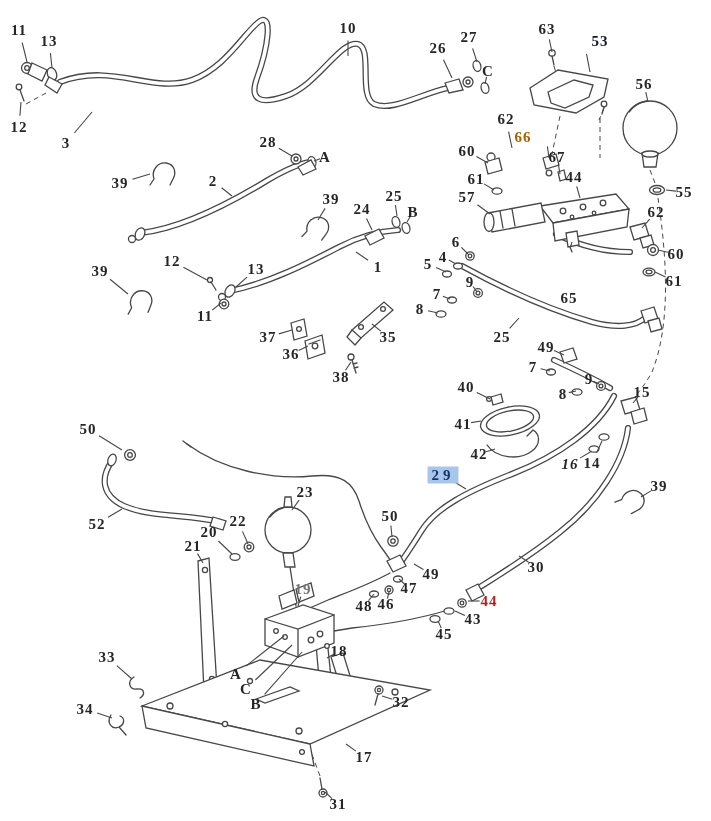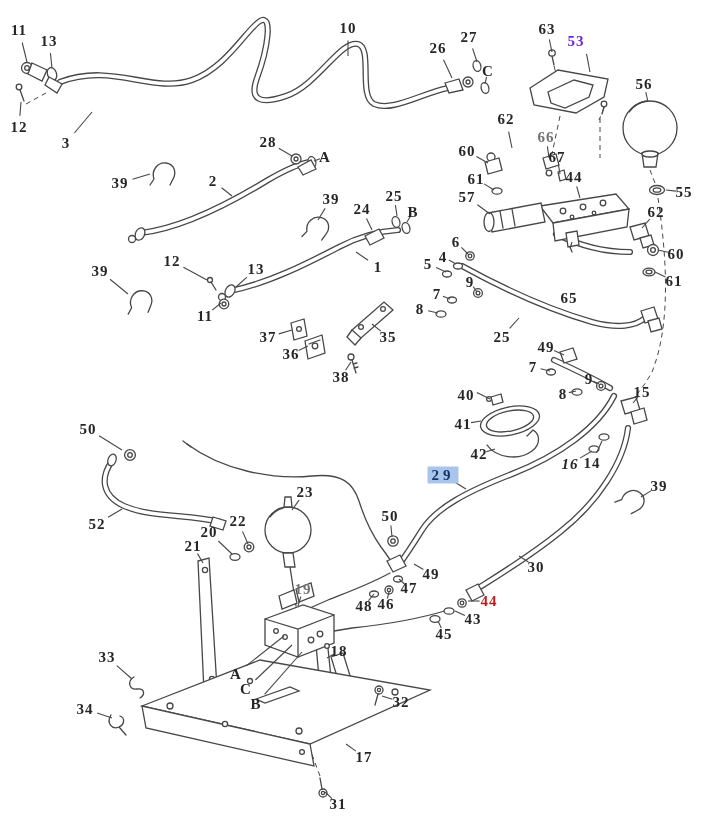--- a/index.html
+++ b/index.html
@@ -394,24 +394,24 @@
       <span class="lbl" style="left: 172px; top: 261px; color: rgb(38, 38, 38);">12</span>
       <span class="lbl" style="left: 100px; top: 271px; color: rgb(38, 38, 38);">39</span>
       <span class="lbl" style="left: 256px; top: 269px; color: rgb(38, 38, 38);">13</span>
       <span class="lbl" style="left: 378px; top: 267px; color: rgb(38, 38, 38);">1</span>
       <span class="lbl" style="left: 205px; top: 316px; color: rgb(38, 38, 38);">11</span>
       <span class="lbl" style="left: 268px; top: 337px; color: rgb(38, 38, 38);">37</span>
       <span class="lbl" style="left: 291px; top: 354px; color: rgb(38, 38, 38);">36</span>
       <span class="lbl" style="left: 388px; top: 337px; color: rgb(38, 38, 38);">35</span>
       <span class="lbl" style="left: 341px; top: 377px; color: rgb(38, 38, 38);">38</span>
       <span class="lbl" style="left: 547px; top: 29px; color: rgb(38, 38, 38);">63</span>
-      <span class="lbl" style="left: 576px; top: 41px; color: #6d28d9;">53</span>
+      <span class="lbl" style="left: 600px; top: 41px; color: #0f172a;">53</span>
       <span class="lbl" style="left: 644px; top: 84px; color: rgb(38, 38, 38);">56</span>
       <span class="lbl" style="left: 506px; top: 119px; color: rgb(38, 38, 38);">62</span>
-      <span class="lbl" style="left: 546px; top: 137px; color: #737373;">66</span>
+      <span class="lbl" style="left: 523px; top: 137px; color: #a16207;">66</span>
       <span class="lbl" style="left: 467px; top: 151px; color: rgb(38, 38, 38);">60</span>
       <span class="lbl" style="left: 557px; top: 157px; color: rgb(38, 38, 38);">67</span>
       <span class="lbl" style="left: 476px; top: 179px; color: rgb(38, 38, 38);">61</span>
       <span class="lbl" style="left: 467px; top: 197px; color: rgb(38, 38, 38);">57</span>
       <span class="lbl" style="left: 574px; top: 177px; color: rgb(38, 38, 38);">44</span>
       <span class="lbl" style="left: 684px; top: 192px; color: rgb(38, 38, 38);">55</span>
       <span class="lbl" style="left: 656px; top: 212px; color: rgb(38, 38, 38);">62</span>
       <span class="lbl" style="left: 456px; top: 242px; color: rgb(38, 38, 38);">6</span>
       <span class="lbl" style="left: 443px; top: 257px; color: rgb(38, 38, 38);">4</span>
       <span class="lbl" style="left: 428px; top: 264px; color: rgb(38, 38, 38);">5</span>
@@ -419,21 +419,21 @@
       <span class="lbl" style="left: 676px; top: 254px; color: rgb(38, 38, 38);">60</span>
       <span class="lbl" style="left: 674px; top: 281px; color: rgb(38, 38, 38);">61</span>
       <span class="lbl" style="left: 437px; top: 294px; color: rgb(38, 38, 38);">7</span>
       <span class="lbl" style="left: 470px; top: 282px; color: rgb(38, 38, 38);">9</span>
       <span class="lbl" style="left: 420px; top: 309px; color: rgb(38, 38, 38);">8</span>
       <span class="lbl" style="left: 502px; top: 337px; color: rgb(38, 38, 38);">25</span>
       <span class="lbl" style="left: 546px; top: 347px; color: rgb(38, 38, 38);">49</span>
       <span class="lbl" style="left: 533px; top: 367px; color: rgb(38, 38, 38);">7</span>
       <span class="lbl" style="left: 589px; top: 379px; color: rgb(38, 38, 38);">9</span>
       <span class="lbl" style="left: 563px; top: 394px; color: rgb(38, 38, 38);">8</span>
-      <span class="lbl" style="left: 466px; top: 387px; color: rgb(38, 38, 38); margin-top: 8px;">40</span>
+      <span class="lbl" style="left: 466px; top: 387px; color: rgb(38, 38, 38);">40</span>
       <span class="lbl" style="left: 463px; top: 424px; color: rgb(38, 38, 38);">41</span>
       <span class="lbl" style="left: 479px; top: 454px; color: rgb(38, 38, 38);">42</span>
       <span class="lbl" style="left: 642px; top: 392px; color: rgb(38, 38, 38);">15</span>
       <span class="lbl" style="left: 570px; top: 464px; color: rgb(38, 38, 38); font-style: italic;">16</span>
       <span class="lbl" style="left: 592px; top: 463px; color: rgb(38, 38, 38);">14</span>
       <span class="lbl" style="left: 659px; top: 486px; color: rgb(38, 38, 38);">39</span>
       <span class="lbl hl" style="left: 443px; top: 475px; color: rgb(21, 53, 107); background: rgb(169, 197, 235);">29</span>
       <span class="lbl" style="left: 536px; top: 567px; color: rgb(38, 38, 38);">30</span>
       <span class="lbl" style="left: 88px; top: 429px; color: rgb(38, 38, 38);">50</span>
       <span class="lbl" style="left: 97px; top: 524px; color: rgb(38, 38, 38);">52</span>

